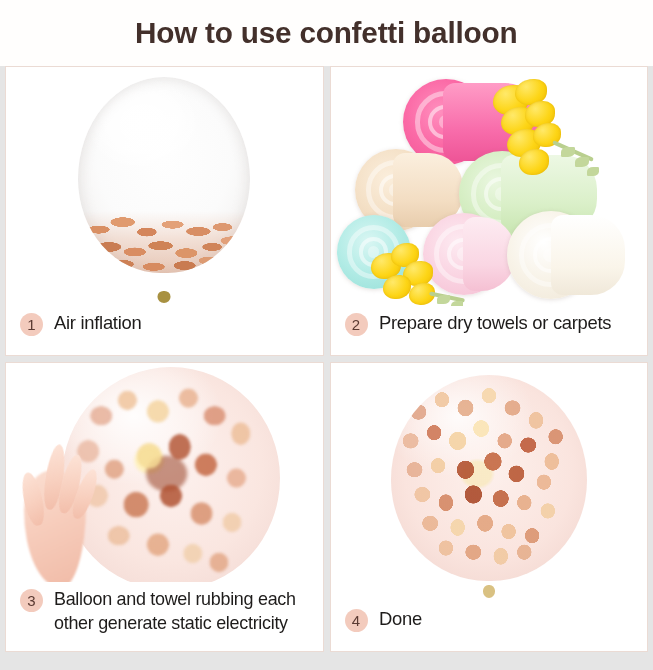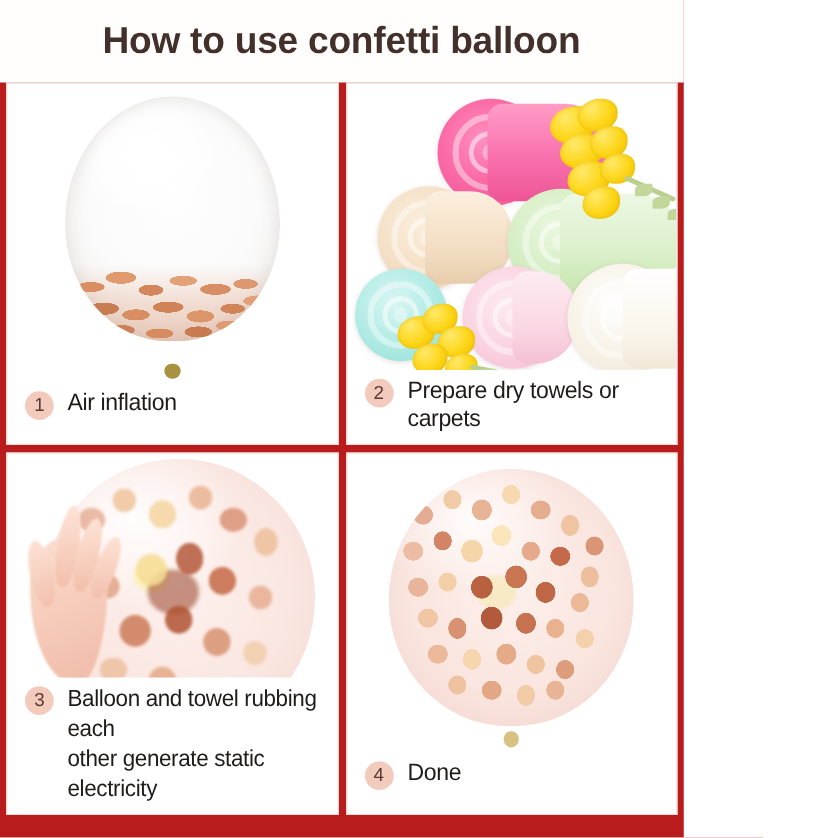--- a/index.html
+++ b/index.html
@@ -9,23 +9,23 @@
     background: #ffffff;
   }
   body {
     width: 653px;
     height: 670px;
     font-family: "Liberation Sans", sans-serif;
     overflow: hidden;
   }
   .page {
     position: relative;
-    width: 547px;
+    width: 653px;
     height: 670px;
-    background: #b91c1c;
+    background: #e5e5e5;
     box-sizing: border-box;
   }
 
   
   .title-bar {
     height: 66px;
     display: flex;
     align-items: center;
     justify-content: center;
     background: #fffefd;

